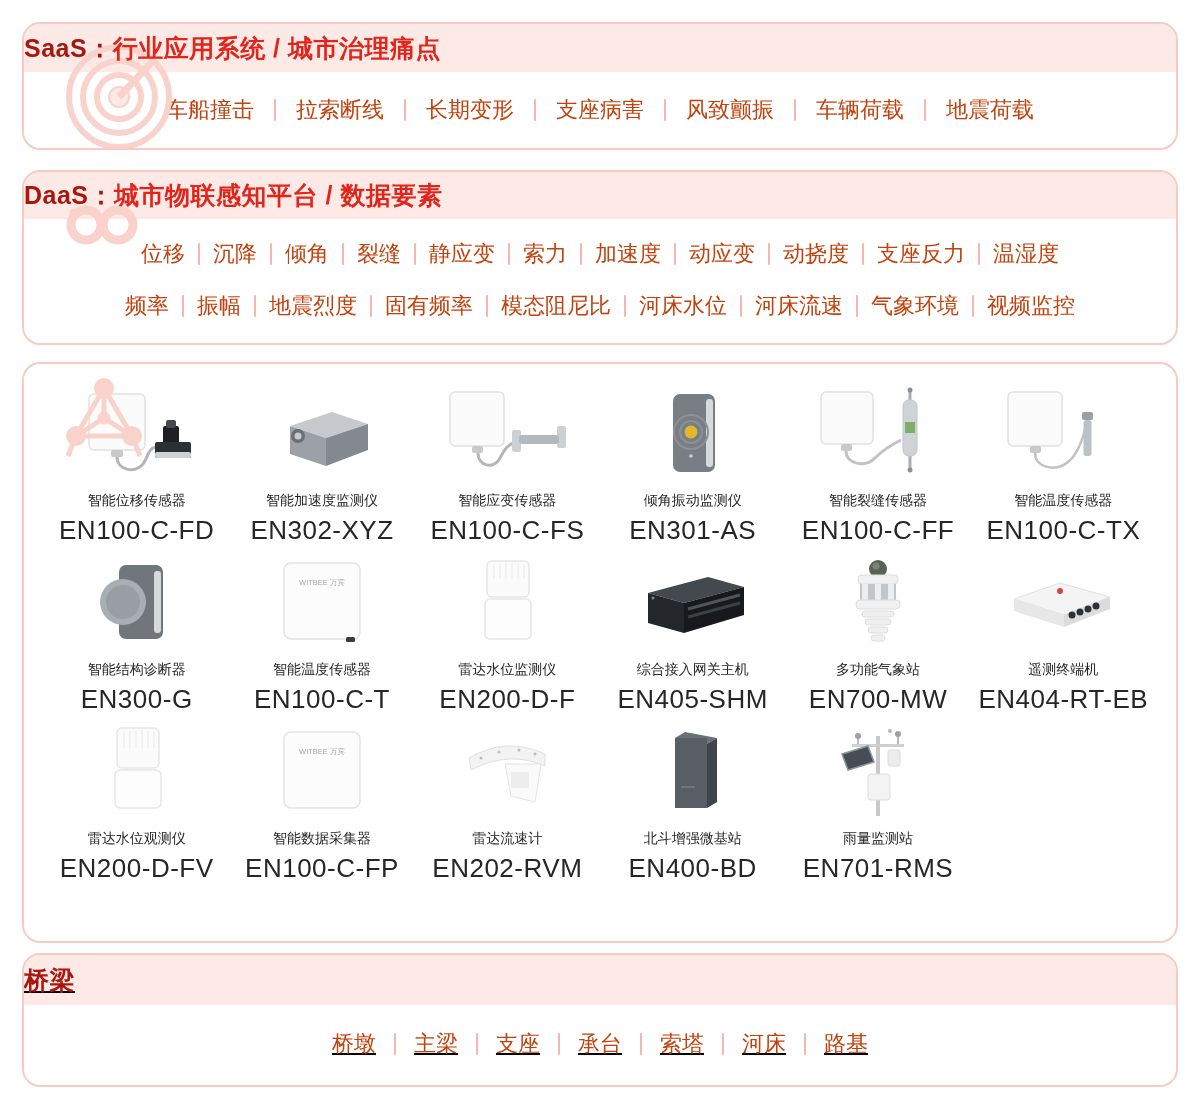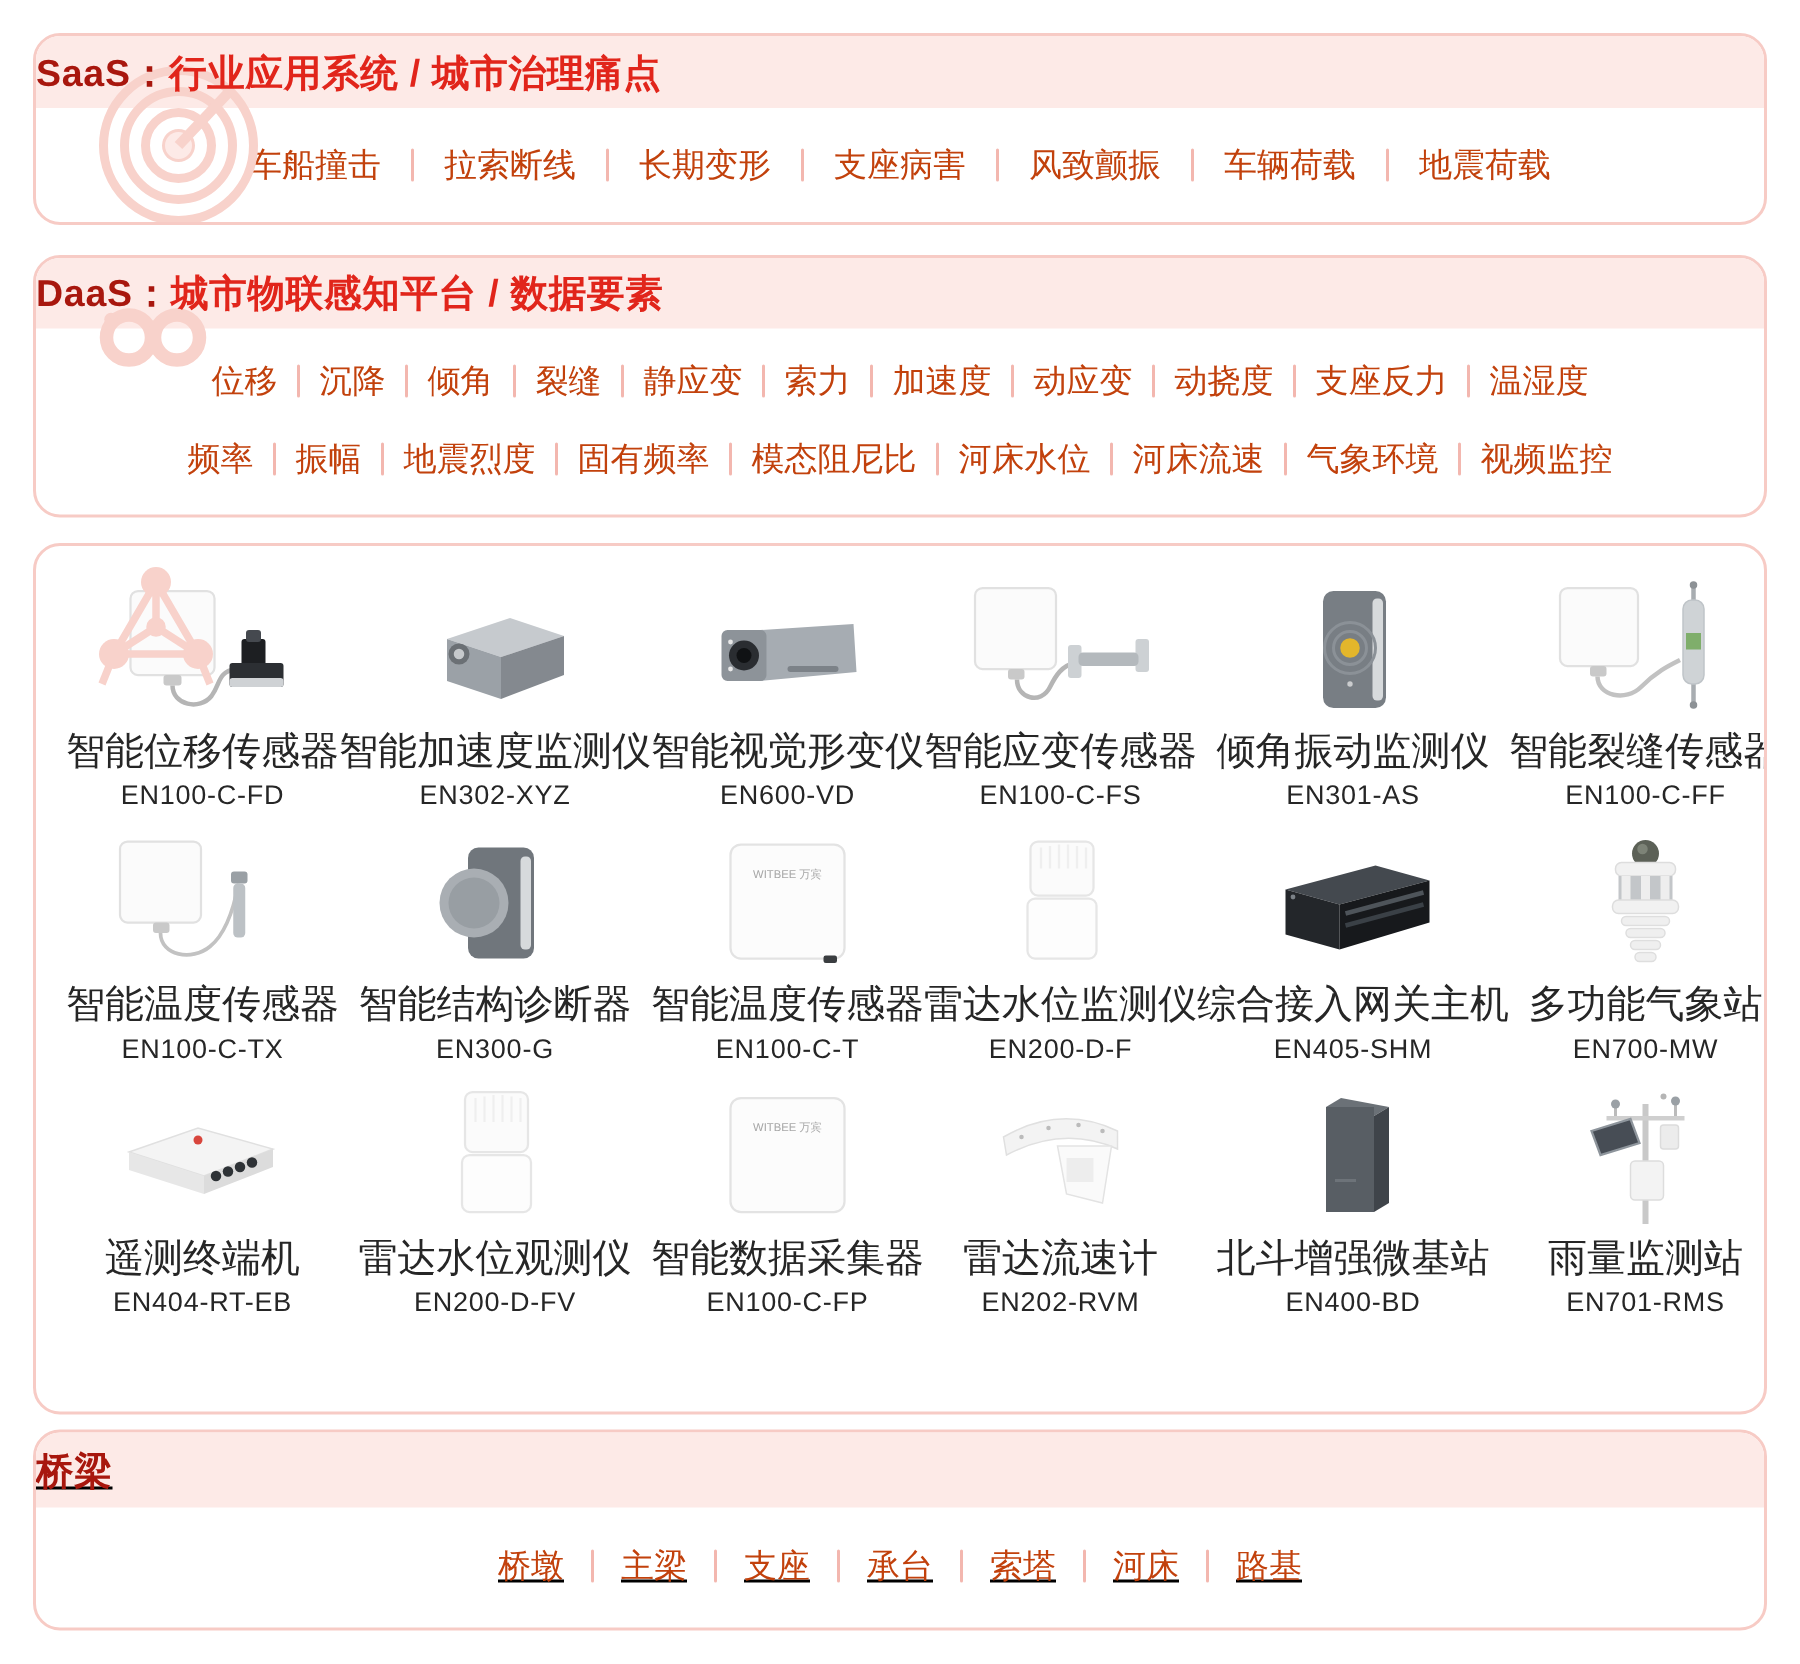--- a/index.html
+++ b/index.html
@@ -28,22 +28,22 @@
   .daas-body{padding:9px 0 10px;}
   .daas-body .tagrow{height:52px;}
   .tag{position:relative;white-space:nowrap;}
   .pad-lg .tag{padding:0 21px;}
   .pad-md .tag{padding:0 14px;}
   .pad-br .tag{padding:0 19px;}
   .tag + .tag::before{content:"";position:absolute;left:-1px;top:50%;transform:translateY(-50%);width:2px;height:22px;background:#f3b7af;border-radius:1px;}
   .aiot-body{padding:18px 20px 10px;display:grid;grid-template-columns:repeat(6,1fr);row-gap:6px;position:relative;z-index:2;}
   .product{display:flex;flex-direction:column;align-items:center;}
   .pimg{height:100px;display:flex;align-items:flex-end;justify-content:center;margin-bottom:3px;}
-  .pname{font-size:26px;color:#262626;line-height:30px;white-space:nowrap;}
-  .pmodel{font-size:18px;color:#262626;line-height:30px;letter-spacing:0.5px;white-space:nowrap;}
+  .pname{font-size:14px;color:#262626;line-height:30px;white-space:nowrap;}
+  .pmodel{font-size:26px;color:#262626;line-height:30px;letter-spacing:0.5px;white-space:nowrap;}
 </style>
 </head>
 <body>
 
 <div class="wrap">
 
   <section class="box box-saas">
     <svg class="watermark wm-saas" width="110" height="110" viewBox="0 0 110 110">
       <circle cx="55" cy="55" r="11" fill="#f8d2cb"></circle>
       <circle cx="55" cy="55" r="9" fill="#fdeae7"></circle>
@@ -147,35 +147,20 @@
             <polygon points="28,40 64,52 64,80 28,68" fill="#9ba1a7"></polygon>
             <polygon points="64,52 106,38 106,64 64,80" fill="#84898f"></polygon>
             <circle cx="36" cy="50" r="7" fill="#6b7075"></circle>
             <circle cx="36" cy="50" r="3.5" fill="#c6c9cc"></circle>
           </svg>
         </div>
         <div class="pname">智能加速度监测仪</div>
         <div class="pmodel">EN302-XYZ</div>
       </div>
 
-      <div class="product">
-        <div class="pimg">
-          <svg width="120" height="96" viewBox="0 0 120 96">
-            <polygon points="42,34 104,30 106,62 42,68" fill="#a6acb2"></polygon>
-            <rect x="16" y="34" width="30" height="34" rx="4" fill="#8d9399"></rect>
-            <circle cx="31" cy="51" r="10" fill="#2a2d31"></circle>
-            <circle cx="31" cy="51" r="5" fill="#101214"></circle>
-            <circle cx="22" cy="42" r="1.6" fill="#e8e8e8"></circle>
-              <circle cx="22" cy="60" r="1.6" fill="#e8e8e8"></circle>
-            <rect x="60" y="58" width="34" height="4" rx="2" fill="#7c8288"></rect>
-          </svg>
-        </div>
-        <div class="pname">智能视觉形变仪</div>
-        <div class="pmodel">EN600-VD</div>
-      </div>
 
       <div class="product">
         <div class="pimg">
           <svg width="130" height="96" viewBox="0 0 130 96">
             <rect x="8" y="6" width="54" height="54" rx="5" fill="#fbfbfb" stroke="#e1e1e1" stroke-width="1.5"></rect>
             <rect x="30" y="60" width="11" height="7" rx="2" fill="#c9c9c9"></rect>
             <path d="M36 67 C36 80 52 84 58 72 C62 64 66 58 74 56" stroke="#b5b5b5" stroke-width="3" fill="none"></path>
             <rect x="70" y="44" width="9" height="22" rx="2" fill="#cdd1d4"></rect>
             <rect x="115" y="40" width="9" height="22" rx="2" fill="#cdd1d4"></rect>
             <rect x="77" y="49" width="40" height="9" rx="3" fill="#b4b9bd"></rect>

